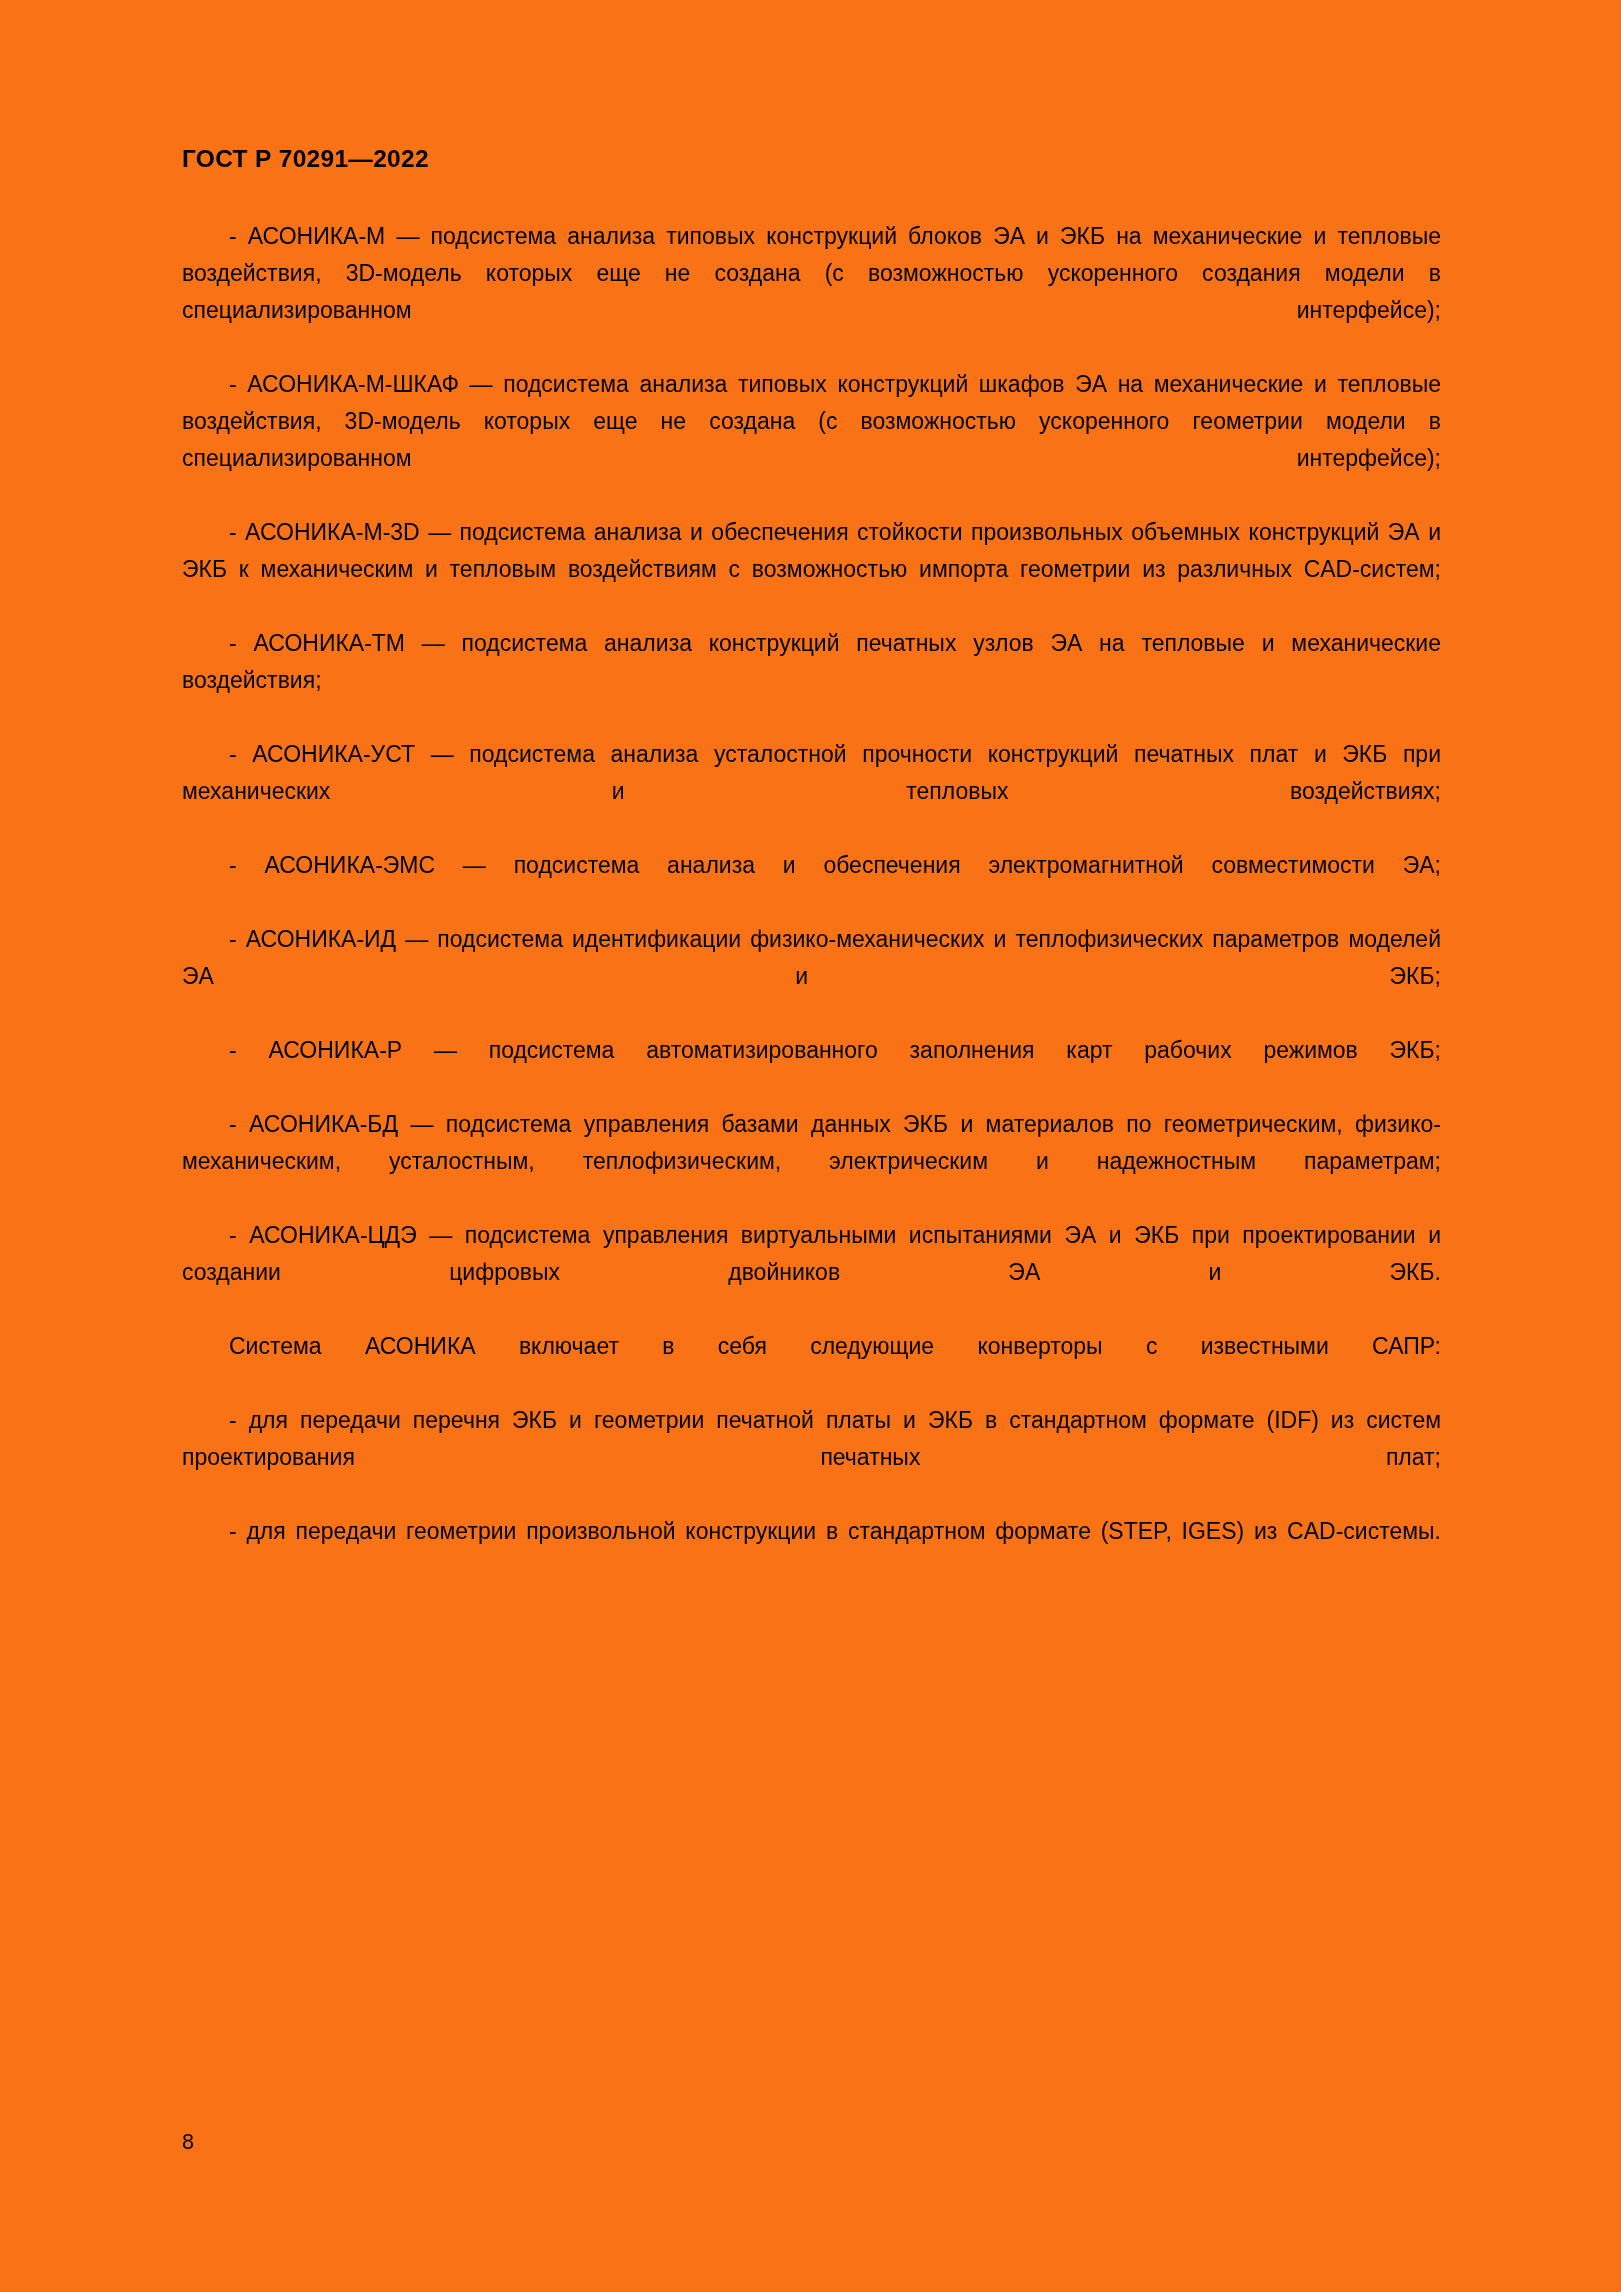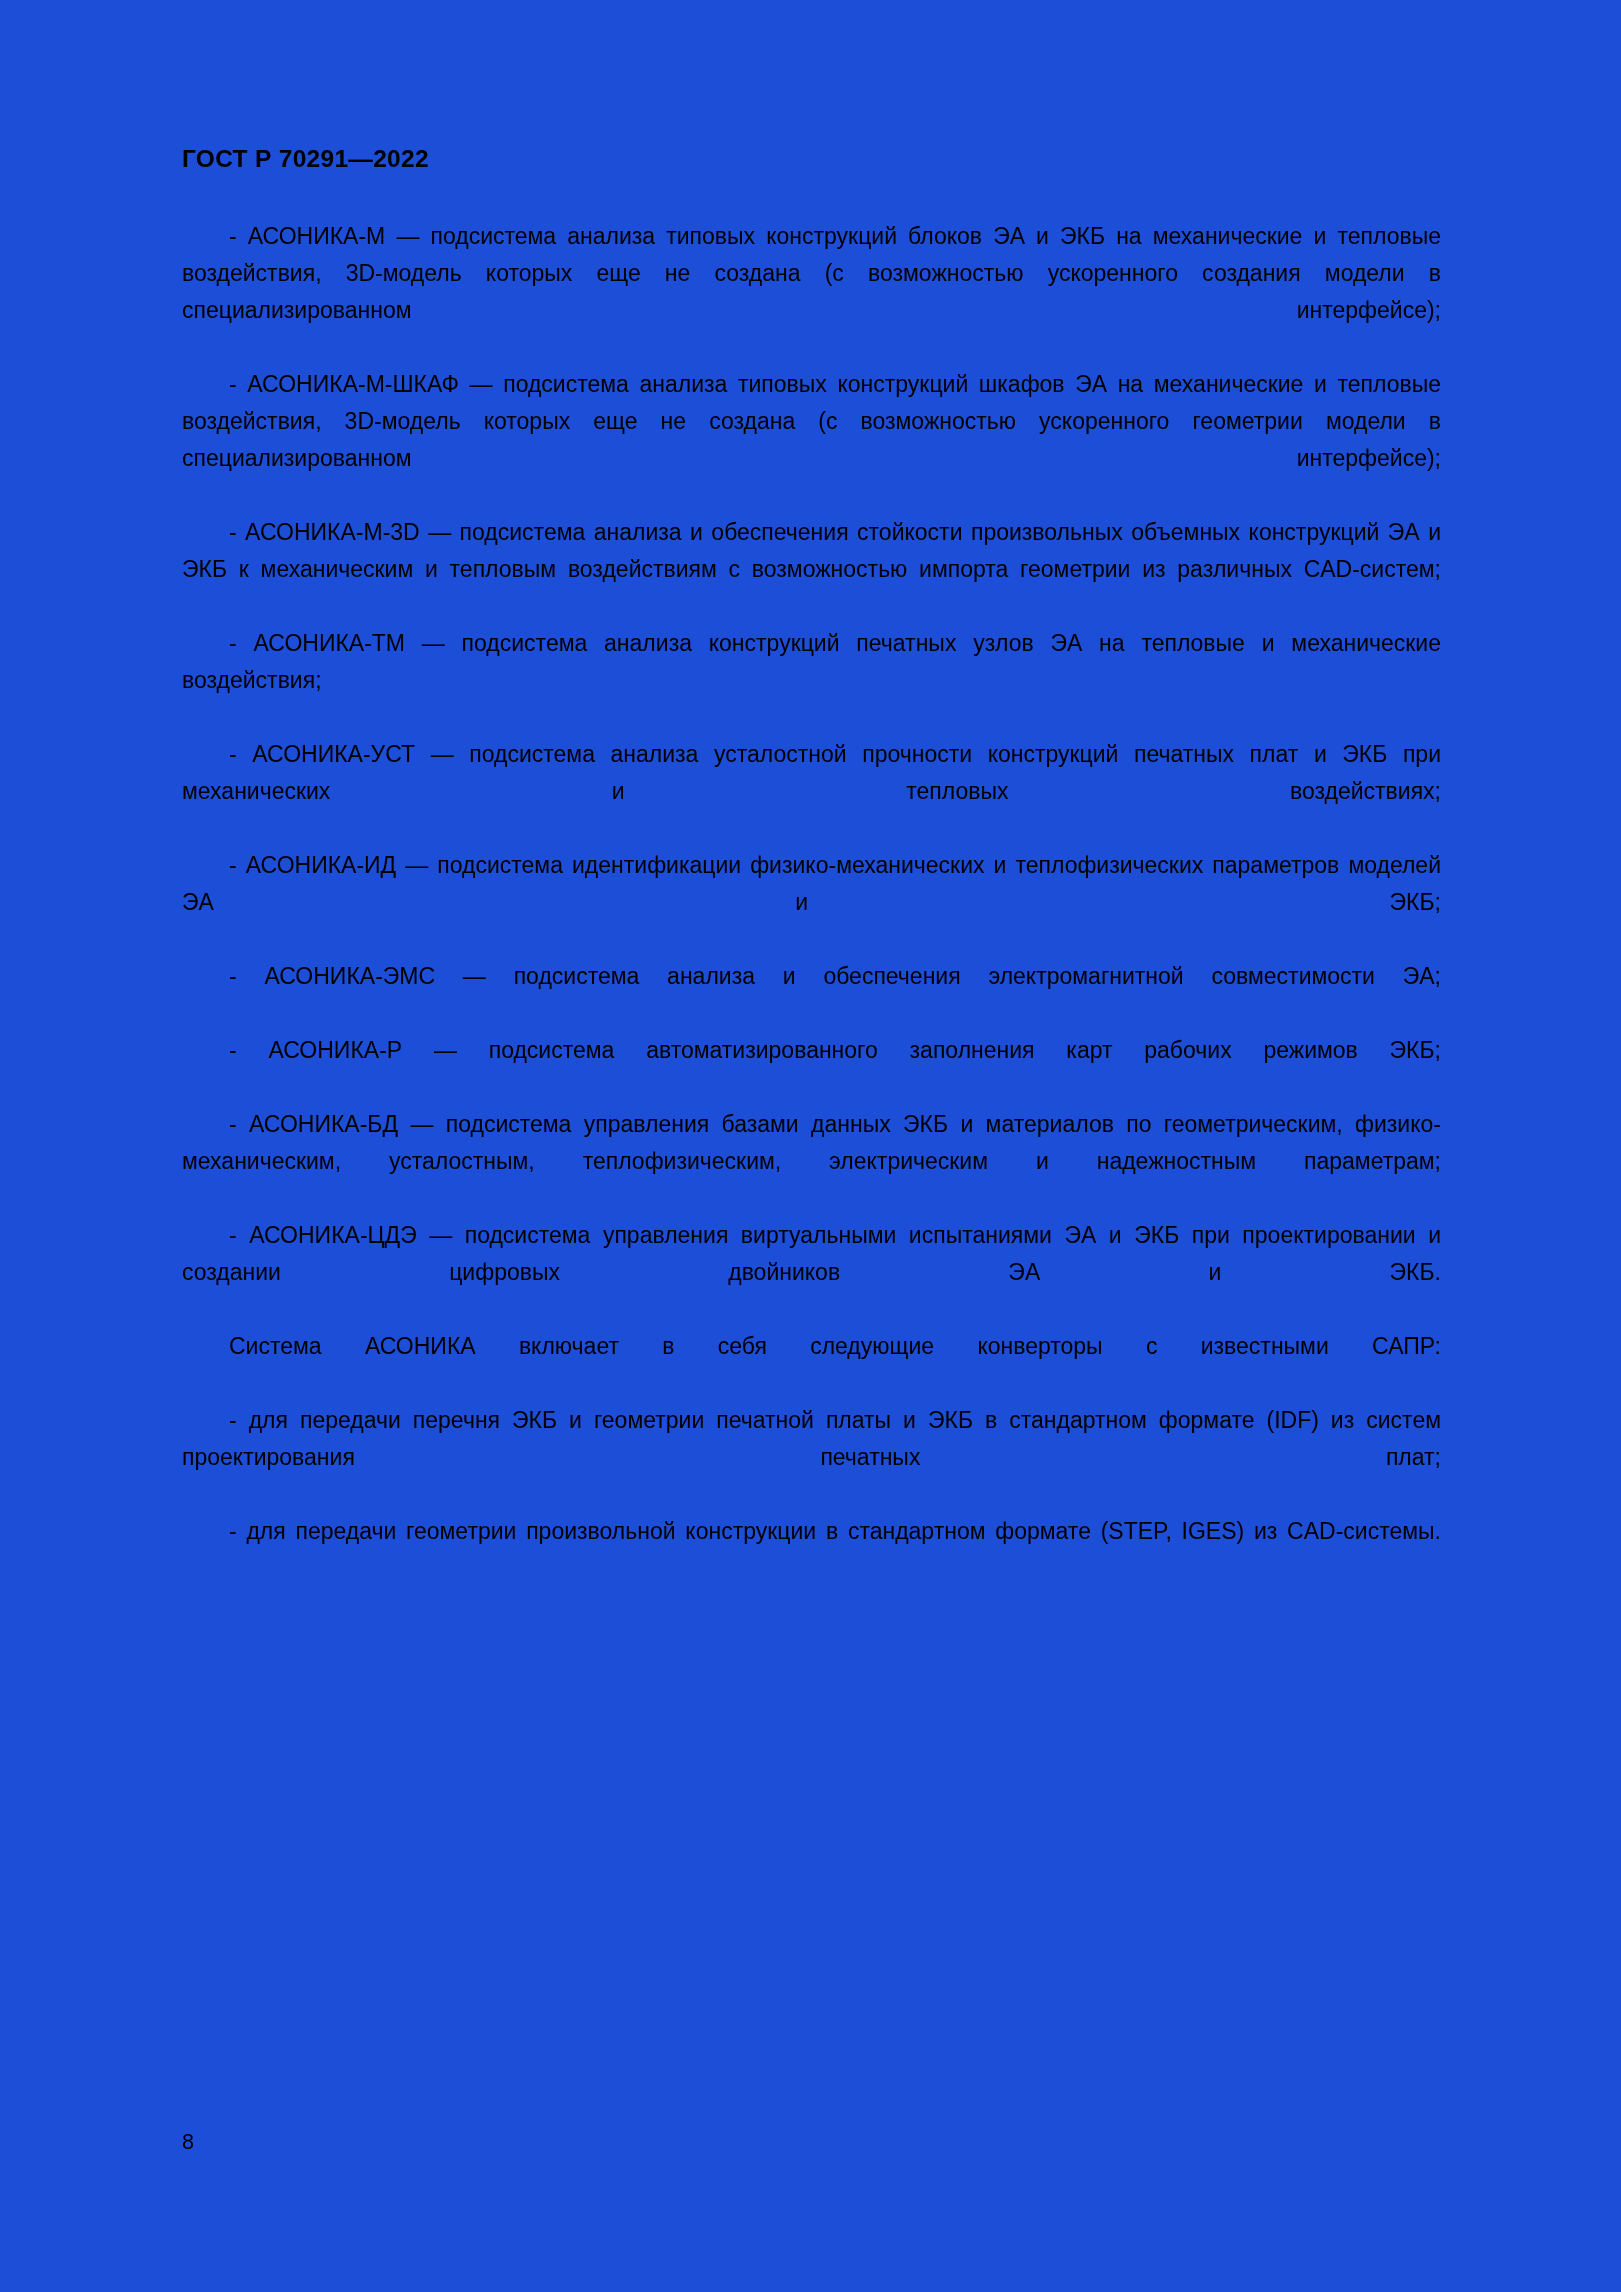--- a/index.html
+++ b/index.html
@@ -11,21 +11,21 @@
     width: 1621px;
     height: 2293px;
     font-family: "Liberation Sans", sans-serif;
     color: #000000;
     position: relative;
     overflow: hidden;
   }
   .page {
     position: absolute;
     inset: 0;
-    background: #1d4ed8;
+    background: #f97316;
     padding-left: 36px;
   }
   .header {
     position: absolute;
     left: 182px;
     top: 145px;
     font-size: 24.5px;
     font-weight: bold;
     letter-spacing: 0.3px;
     white-space: nowrap;
@@ -67,22 +67,22 @@
 <div class="page">
 
   <div class="header">ГОСТ Р 70291—2022</div>
 
   <div class="content">
     <p class="para">- АСОНИКА-М — подсистема анализа типовых конструкций блоков ЭА и ЭКБ на механические и тепловые воздействия, 3D-модель которых еще не создана (с возможностью ускоренного создания модели в специализированном интерфейсе);</p>
     <p class="para">- АСОНИКА-М-ШКАФ — подсистема анализа типовых конструкций шкафов ЭА на механические и тепловые воздействия, 3D-модель которых еще не создана (с возможностью ускоренного геометрии модели в специализированном интерфейсе);</p>
     <p class="para">- АСОНИКА-М-3D — подсистема анализа и обеспечения стойкости произвольных объемных конструкций ЭА и ЭКБ к механическим и тепловым воздействиям с возможностью импорта геометрии из различных CAD-систем;</p>
     <p class="para">- АСОНИКА-ТМ — подсистема анализа конструкций печатных узлов ЭА на тепловые и механические воздействия;</p>
     <p class="para">- АСОНИКА-УСТ — подсистема анализа усталостной прочности конструкций печатных плат и ЭКБ при механических и тепловых воздействиях;</p>
+    <p class="para">- АСОНИКА-ЭМС — подсистема анализа и обеспечения электромагнитной совместимости ЭА;</p>
     <p class="para">- АСОНИКА-ИД — подсистема идентификации физико-механических и теплофизических параметров моделей ЭА и ЭКБ;</p>
-    <p class="para">- АСОНИКА-ЭМС — подсистема анализа и обеспечения электромагнитной совместимости ЭА;</p>
     <p class="para">- АСОНИКА-Р — подсистема автоматизированного заполнения карт рабочих режимов ЭКБ;</p>
     <p class="para">- АСОНИКА-БД — подсистема управления базами данных ЭКБ и материалов по геометрическим, физико-механическим, усталостным, теплофизическим, электрическим и надежностным параметрам;</p>
     <p class="para">- АСОНИКА-ЦДЭ — подсистема управления виртуальными испытаниями ЭА и ЭКБ при проектировании и создании цифровых двойников ЭА и ЭКБ.</p>
     <p class="para">Система АСОНИКА включает в себя следующие конверторы с известными САПР:</p>
     <p class="para">- для передачи перечня ЭКБ и геометрии печатной платы и ЭКБ в стандартном формате (IDF) из систем проектирования печатных плат;</p>
     <p class="para">- для передачи геометрии произвольной конструкции в стандартном формате (STEP, IGES) из CAD-системы.</p>
   </div>
 
   <div class="footer-page">8</div>
 

